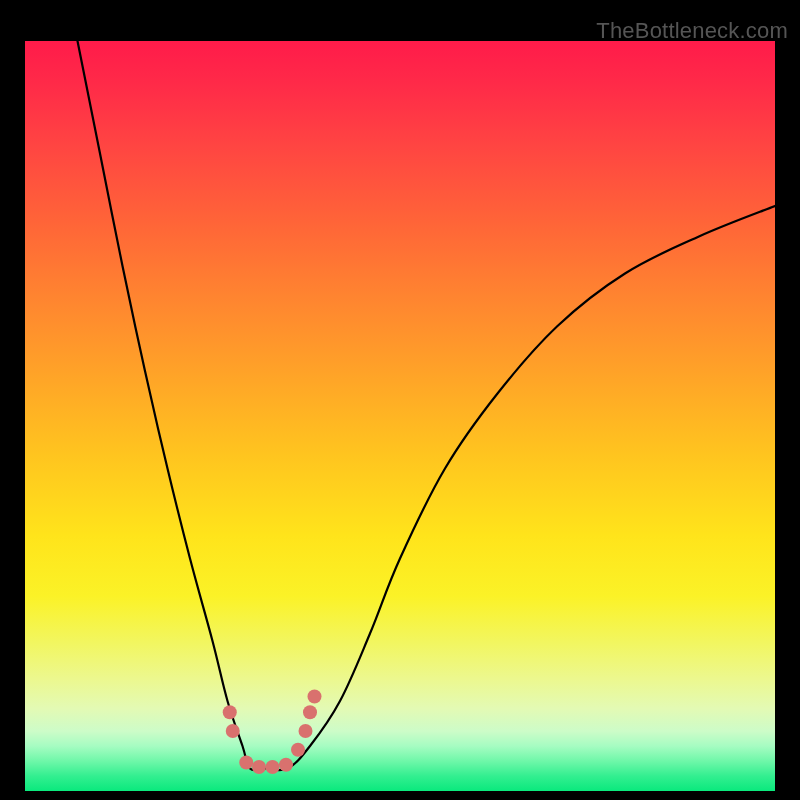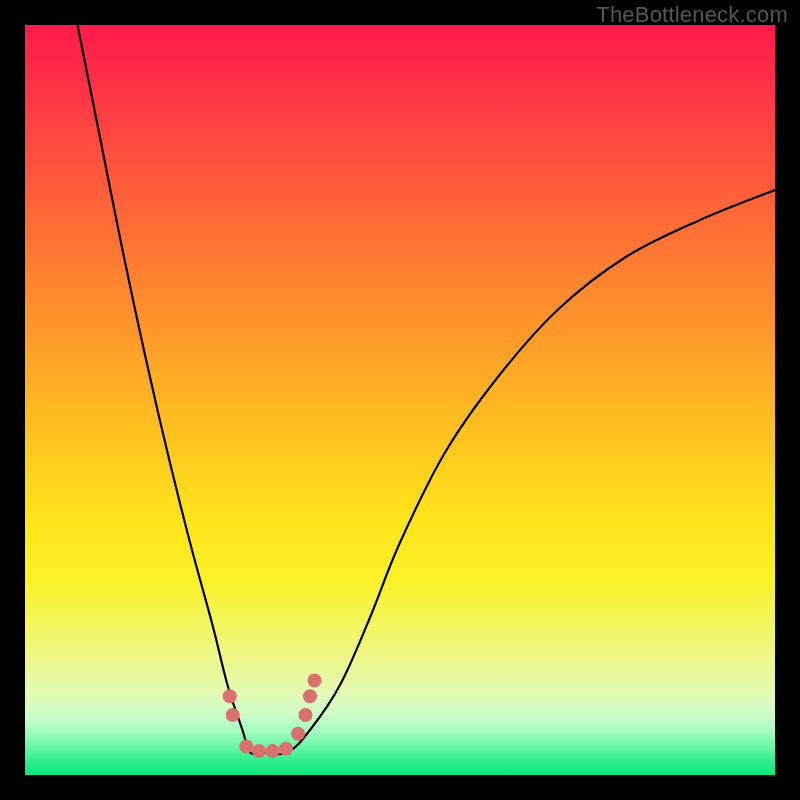--- a/index.html
+++ b/index.html
@@ -6,21 +6,21 @@
   body {
     width: 800px;
     height: 800px;
     background: #000;
     overflow: hidden;
     position: relative;
     font-family: Arial, Helvetica, sans-serif;
   }
   .frame {
     position: absolute;
-    top: 0;
+    top: 16px;
     left: 0;
     width: 800px;
     height: 750px;
     background: #000;
   }
   .plot {
     position: absolute;
     top: 25px;
     left: 25px;
     width: 750px;

